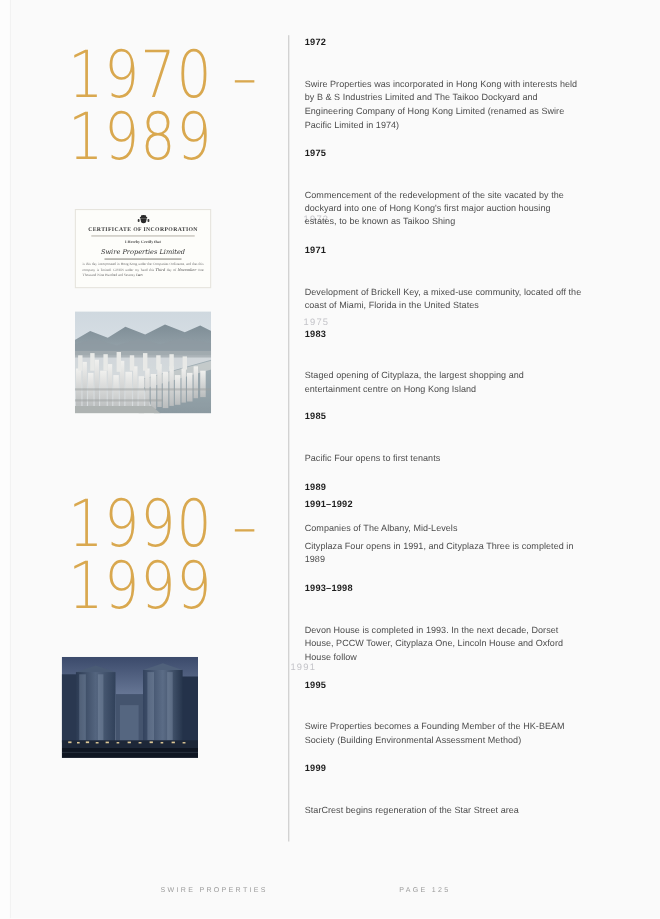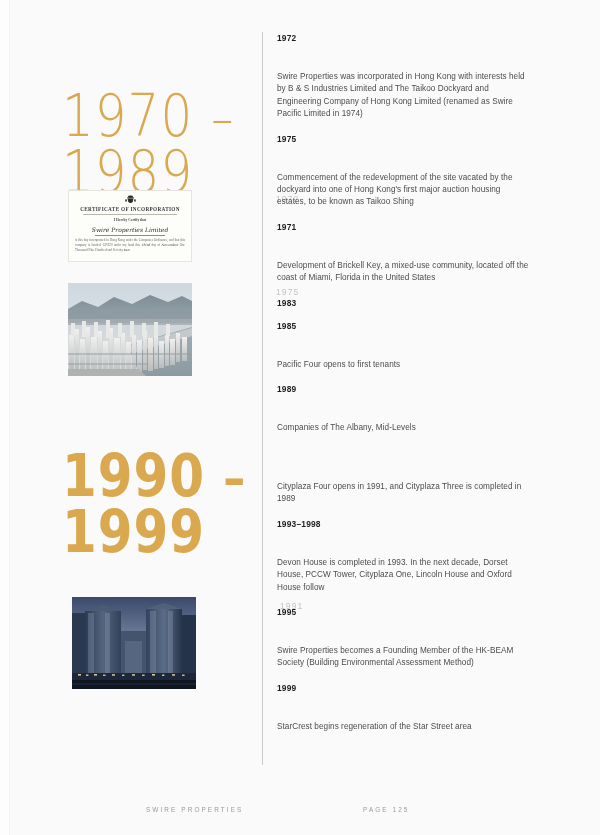--- a/index.html
+++ b/index.html
@@ -59,22 +59,22 @@
   }
   .decade .ln {
     display: block;
     transform: scaleY(1.18);
     transform-origin: left top;
   }
   .decade .dash {
     padding-left: 18px;
     font-size: 44px;
   }
-  #decade-1 { top: 36px; margin-top: 48px; }
-  #decade-2 { top: 444px; font-weight: bold; }
+  #decade-1 { top: 36px; }
+  #decade-2 { top: 444px; }
 
   
   .media {
     position: absolute;
   }
   .media-year {
     position: absolute;
     left: 208px;
     top: 4px;
     font-size: 8.5px;
@@ -158,21 +158,21 @@
     text-align: justify;
   }
   .cert-script {
     font-family: "DejaVu Serif", serif;
     font-style: italic;
     color: #333;
   }
 
   
   #media-taikoo { left: 68px; top: 283px; }
-  #media-devon  { left: 72px; top: 597px; }
+  #media-devon  { left: 56px; top: 597px; }
   .photo {
     position: relative;
     width: 124px;
     height: 93px;
     overflow: hidden;
   }
   .photo.tall { height: 92px; }
 
   
   .entries {
@@ -336,20 +336,21 @@
     <div class="entry">
       <div class="entry-year">1975</div>
       <div class="entry-text">Commencement of the redevelopment of the site vacated by the dockyard into one of Hong Kong's first major auction housing estates, to be known as Taikoo Shing</div>
     </div>
     <div class="entry">
       <div class="entry-year">1971</div>
       <div class="entry-text">Development of Brickell Key, a mixed-use community, located off the coast of Miami, Florida in the United States</div>
     </div>
     <div class="entry">
       <div class="entry-year">1983</div>
+      <div class="entry-text">Staged opening of Cityplaza, the largest shopping and entertainment centre on Hong Kong Island</div>
     </div>
     <div class="entry">
       <div class="entry-year">1985</div>
     </div>
     <div class="entry">
       <div class="entry-text">Pacific Four opens to first tenants</div>
     </div>
     <div class="entry">
       <div class="entry-year">1989</div>
       <div class="entry-text">Companies of The Albany, Mid-Levels</div>
@@ -433,20 +434,21 @@
         <g stroke="#6b7789" stroke-width="0.5" opacity="0.5">
           <line x1="0" y1="87" x2="124" y2="87"></line>
         </g>
       </svg>
     </div>
     <div class="media-year">1991</div>
   </div>
 
   <div class="entries" id="entries-2">
     <div class="entry">
+      <div class="entry-year">1991–1992</div>
       <div class="entry-text">Cityplaza Four opens in 1991, and Cityplaza Three is completed in 1989</div>
     </div>
     <div class="entry">
       <div class="entry-year">1993–1998</div>
       <div class="entry-text">Devon House is completed in 1993. In the next decade, Dorset House, PCCW Tower, Cityplaza One, Lincoln House and Oxford House follow</div>
     </div>
     <div class="entry">
       <div class="entry-year">1995</div>
       <div class="entry-text">Swire Properties becomes a Founding Member of the HK-BEAM Society (Building Environmental Assessment Method)</div>
     </div>

